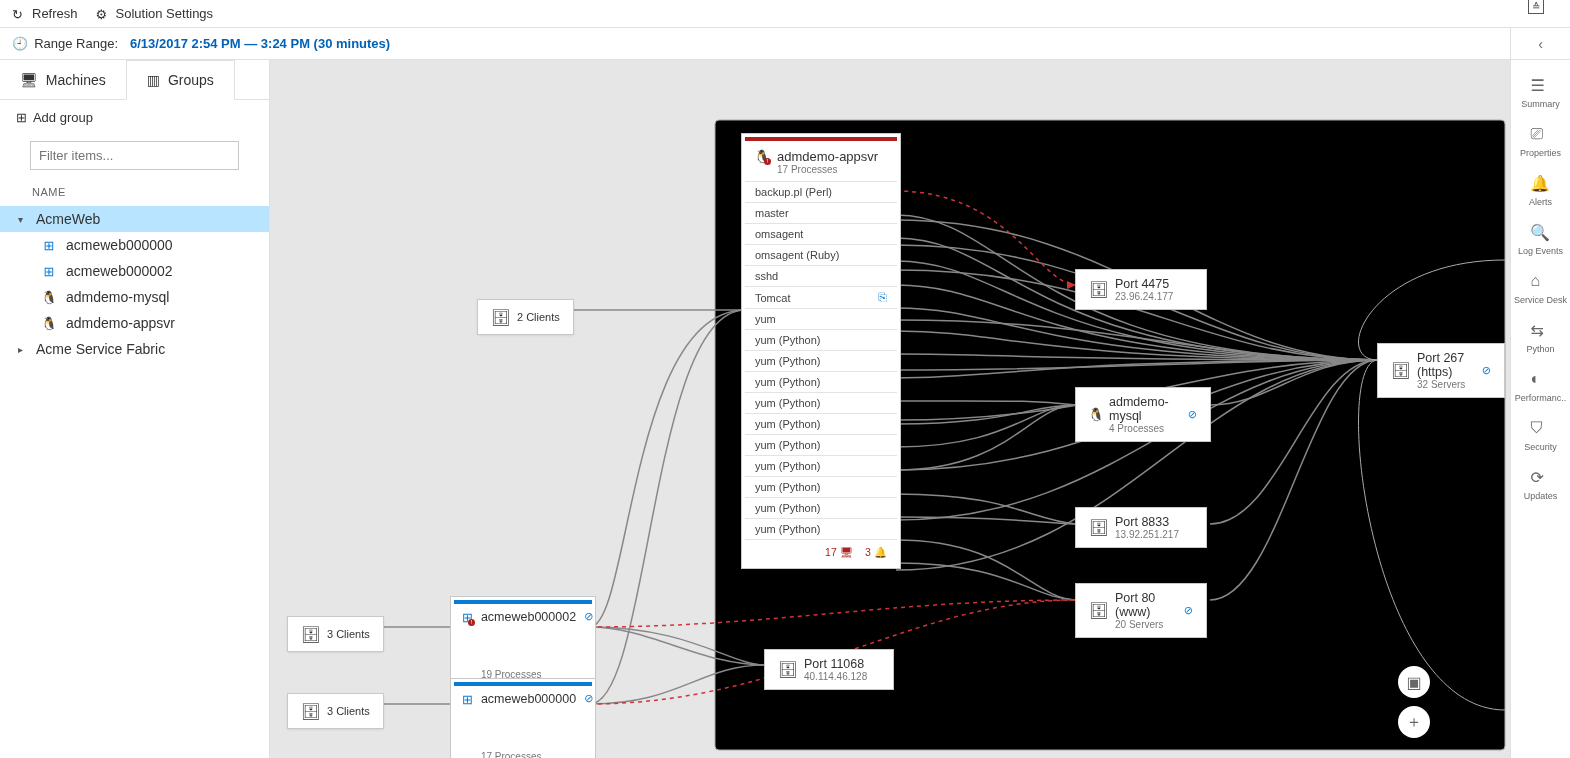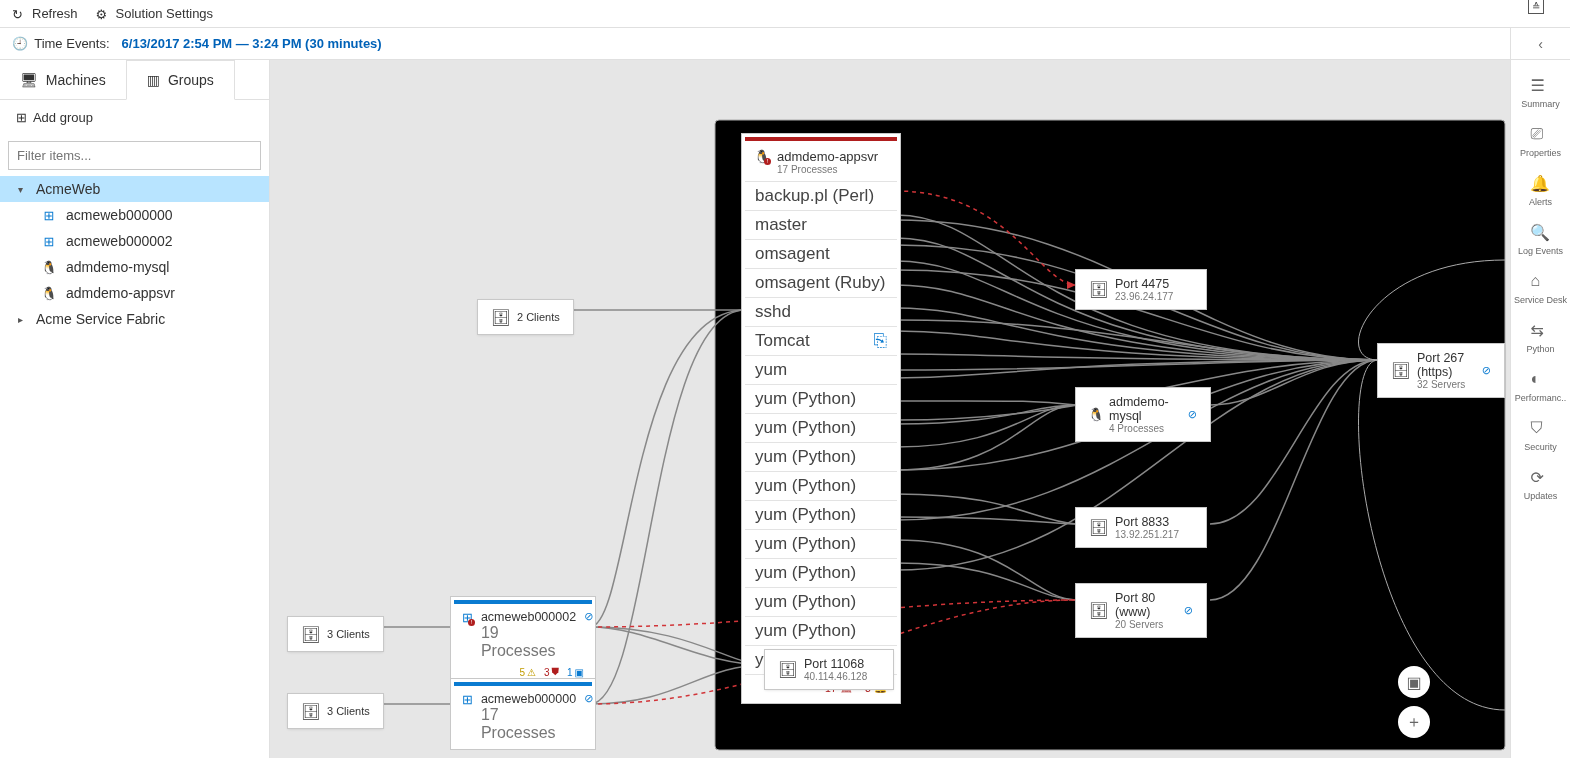--- a/index.html
+++ b/index.html
@@ -17,21 +17,21 @@
   .timebar .right { margin-left:auto; display:flex; align-items:center; gap:18px;flex-direction:column;}
   .timebar .iconbtn { width:18px; height:18px; display:flex; align-items:center; justify-content:center; cursor:pointer;}
   .sqicon { width:16px; height:16px; border:1px solid #555; display:flex; align-items:center; justify-content:center; font-size:10px;}
 
   
   .sidebar { position:absolute; left:0; top:60px; width:270px; bottom:0; background:#fff; border-right:1px solid #e0e0e0;}
   .tabs { display:flex; height:40px; border-bottom:1px solid #e0e0e0;}
   .tab { flex:0 0 auto; padding:0 20px; display:flex; align-items:center; gap:8px; font-size:14px; cursor:pointer;}
   .tab.active { border:1px solid #e0e0e0; border-bottom:1px solid #fff; background:#fff; margin-bottom:-1px;}
   .addgroup { padding:10px 16px; font-size:13px; cursor:pointer; display:flex; align-items:center; gap:6px;}
-  .filter { margin:6px 8px;}
+  .filter { margin:6px 30px;}
   .filter input { width:100%; padding:6px 8px; border:1px solid #c8c8c8; font-size:13px;}
   .namehdr { padding:10px 0 8px 32px; font-size:11px; color:#666; letter-spacing:0.5px;}
   .tree {}
   .tree-item { display:flex; align-items:center; gap:8px; padding:5px 8px 5px 18px; font-size:14px; cursor:pointer;}
   .tree-item.selected { background:#b8e4ff;}
   .tree-sub { padding-left:38px;}
   .tree-sub .tree-item { padding-left:4px; gap:10px;}
   .chev { width:10px; display:inline-block; font-size:10px; color:#555;}
   .osicon { width:14px; height:14px; display:inline-flex; align-items:center; justify-content:center;}
   .win-ico { color:#0a7bd1; font-size:13px;}
@@ -52,31 +52,31 @@
   .node .title { font-weight:400; font-size:12.5px;}
   .node .sub { font-size:10px; color:#777;}
 
   
   .procnode { position:absolute; background:#fff; box-shadow:0 0 0 3px #fff, 0 0 0 4px #c8c8c8;}
   .procnode .bar { height:4px; background:#b01e1e;}
   .procnode .phdr { display:flex; align-items:flex-start; gap:8px; padding:8px 10px 6px;}
   .procnode .ptitle { font-size:13px; }
   .procnode .psub { font-size:10px; color:#777;}
   .procnode ul { list-style:none;}
-  .procnode li { border-top:1px solid #e3e3e3; padding:4px 10px; font-size:17px; color:#444; display:flex; justify-content:space-between; align-items:center;}
+  .procnode li { border-top:1px solid #e3e3e3; padding:4px 10px; font-size:11px; color:#444; display:flex; justify-content:space-between; align-items:center;}
   .procnode .ftr { display:flex; justify-content:flex-end; gap:12px; padding:6px 10px; font-size:10.5px; border-top:1px solid #e3e3e3;}
-  .ftr .b { display:flex; align-items:center; gap:3px;}
+  .ftr .b { display:flex; gap:3px;}
   .r { color:#b01e1e;}
 
   
   .mnode { position:absolute; background:#fff; box-shadow:0 0 0 3px #fff, 0 0 0 4px #c8c8c8;}
   .mnode .bar { height:4px; background:#0a7bd1;}
   .mnode .body { padding:6px 8px 4px; display:flex; gap:8px;}
   .mnode .title { font-size:12.5px; }
-  .mnode .sub { font-size:16px; color:#777;}
+  .mnode .sub { font-size:10px; color:#777;margin-top:45px;}
   .mnode .right-ico { margin-left:auto; font-size:11px; color:#0a7bd1;}
   .mnode .ftr { display:flex; justify-content:flex-end; gap:8px; padding:2px 8px 6px; font-size:10px;}
 
   .globe { color:#0a7bd1; font-size:11px;}
   .badge { display:inline-flex; align-items:center; gap:2px;}
   .badge.y { color:#c19c00;}
   .badge.rr { color:#b01e1e;}
   .badge.bb { color:#0a7bd1;}
 
   
@@ -100,21 +100,21 @@
   </div>
   <div class="tb-item">
     <span class="icon">⚙</span>
     <span>Solution Settings</span>
   </div>
 </div>
 
 <div class="timebar">
   <div class="label">
     <span>🕘</span>
-    <span>Time Events:</span>
+    <span>Range Range:</span>
     <span class="range">6/13/2017 2:54 PM — 3:24 PM (30 minutes)</span>
   </div>
   <div class="right">
     <span>Legend</span>
     <span class="iconbtn">
         <span class="sqicon">≙</span>
       </span>
     <span class="iconbtn">
         <span class="sqicon">≚</span>
       </span>
@@ -143,20 +143,21 @@
       <span>Groups</span>
     </div>
   </div>
   <div class="addgroup">
     <span>⊞</span>
     <span>Add group</span>
   </div>
   <div class="filter">
     <input type="text" placeholder="Filter items..." style="">
   </div>
+  <div class="namehdr">NAME</div>
   <div class="tree">
     <div class="tree-item selected">
       <span class="chev">▾</span>
       <span>AcmeWeb</span>
     </div>
     <div class="tree-sub">
       <div class="tree-item">
         <span class="osicon win-ico">⊞</span>
         <span>acmeweb000000</span>
       </div>

